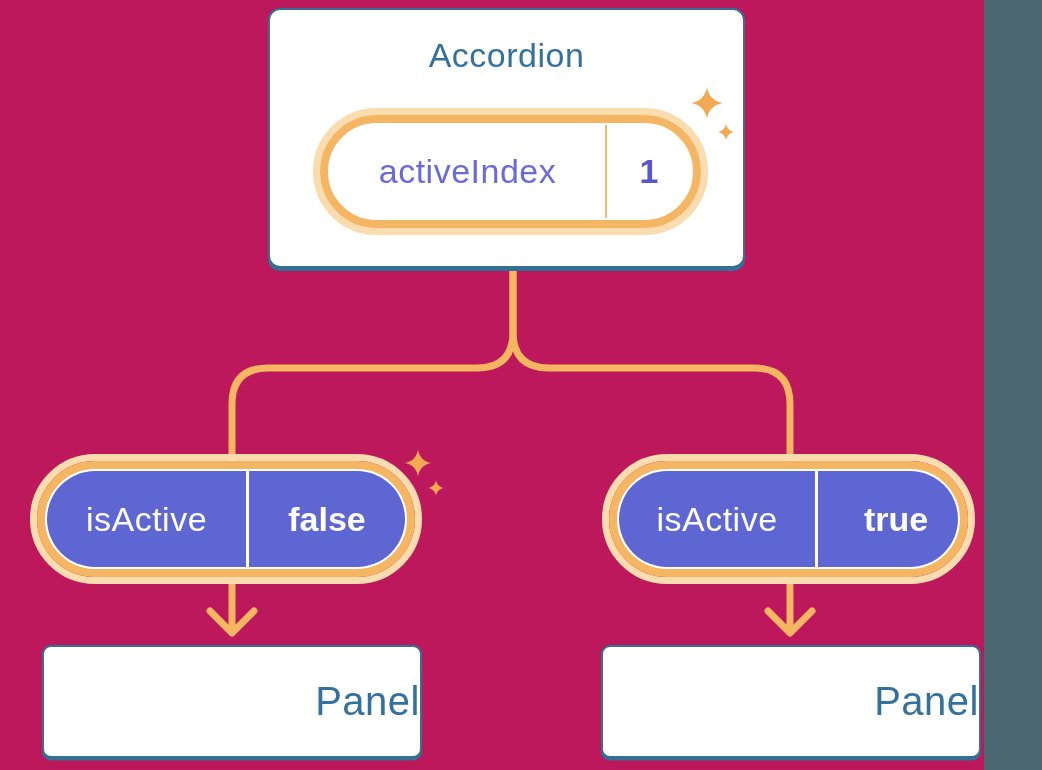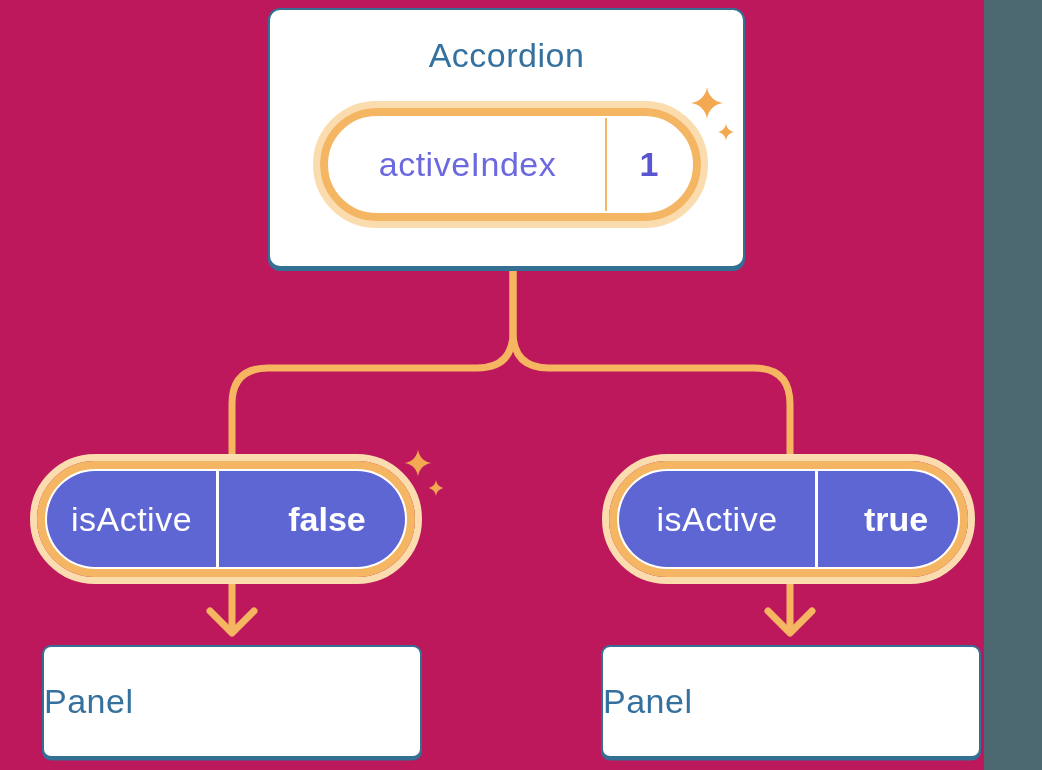--- a/index.html
+++ b/index.html
@@ -29,22 +29,22 @@
     margin-top:26px;
     text-align:center;
     font-size:34px;
     font-weight:500;
     letter-spacing:0.5px;
     color:#35719e;
   }
   .panel-box {
     top:645px; width:380px; height:113px;
     border-radius:9px;
-    display:flex; align-items:center; justify-content:flex-start;
-    font-size:34px; font-weight:500; letter-spacing:0.5px;
+    display:flex; align-items:center; justify-content:flex-end;
+    font-size:40px; font-weight:500; letter-spacing:0.5px;
     color:#35719e;
     box-shadow:0 2.5px 0 #346f94;
   }
   .panel-left  { left:42px; }
   .panel-right { left:601px; }
 
   
   .pill {
     position:absolute;
     box-sizing:border-box;
@@ -65,31 +65,31 @@
     box-sizing:border-box;
     border-radius:999px;
     overflow:hidden;
     display:flex; align-items:stretch;
   }
   .pill-body.white  { background:#ffffff; }
   .pill-body.purple { background:#5e66d4;justify-content:space-between; }
 
   .cell { display:flex; align-items:center; justify-content:center; }
 
-  .state-pill { left:313px; top:101px; width:395px; height:127px; }
+  .state-pill { left:313px; top:108px; width:395px; height:127px; }
   .state-name  { flex:1; font-size:34px; color:#6b69dd; letter-spacing:0.5px; }
   .state-div   { width:2px; background:#f5b664; }
   .state-value { width:84px; font-size:34px; font-weight:700; color:#5a55d3; }
 
   .prop-pill-left  { left:30px;  top:454px; width:392px; height:130px; }
   .prop-pill-right { left:602px; top:454px; width:373px; height:130px; }
   .prop-name  { flex:1; font-size:34px; color:#ffffff; letter-spacing:0.5px; }
   .prop-div   { width:3px; background:#ffffff; }
   .prop-value { font-size:34px; font-weight:700; color:#ffffff; }
-  .prop-pill-left  .prop-value { width:156px;padding-left:30px; }
+  .prop-pill-left  .prop-value { width:156px; }
   .prop-pill-right .prop-value { width:124px;margin-left:16px; }
 
   
   .sparkle { position:absolute; z-index:4; }
 </style>
 </head>
 <body>
 
 <div class="canvas">
 

